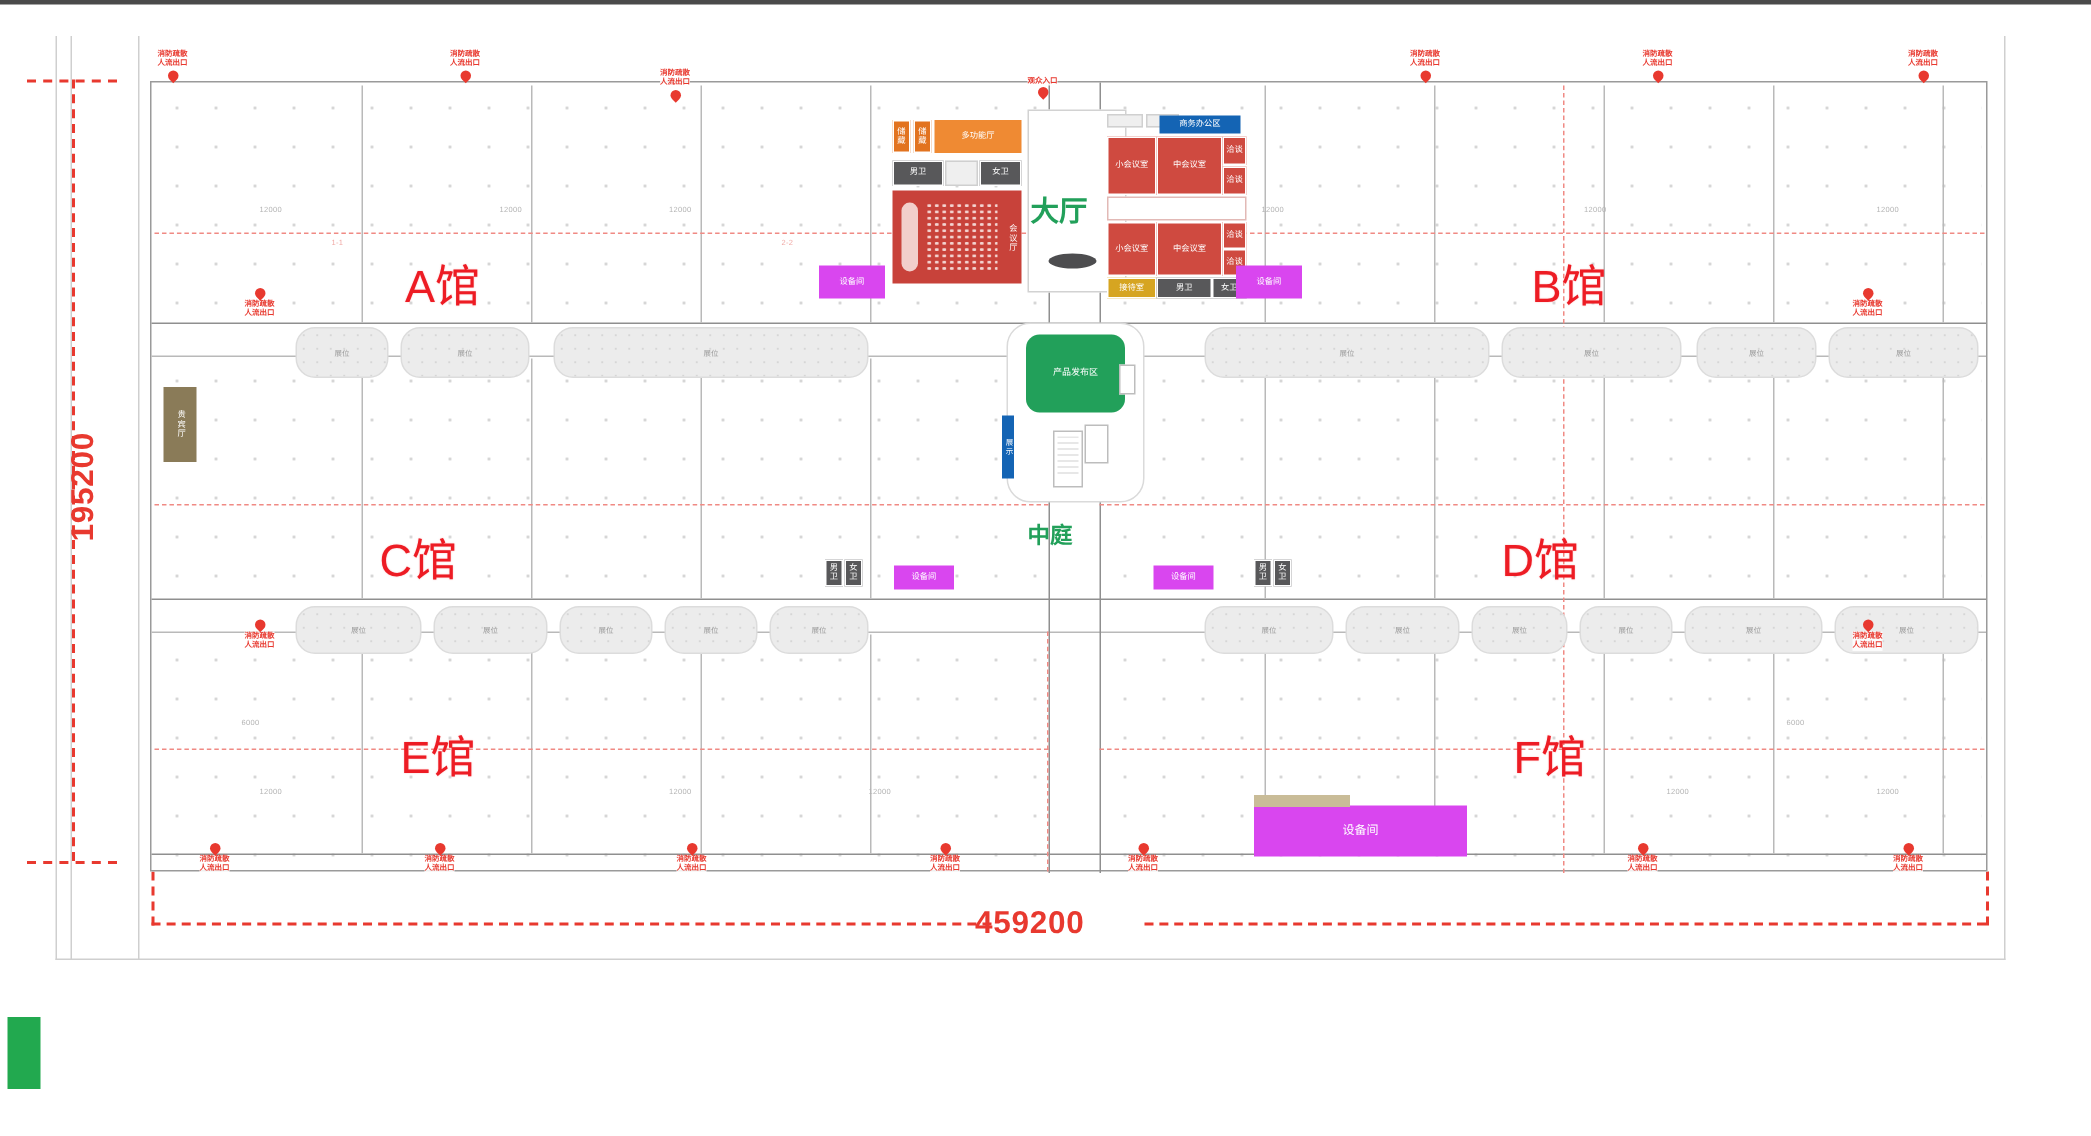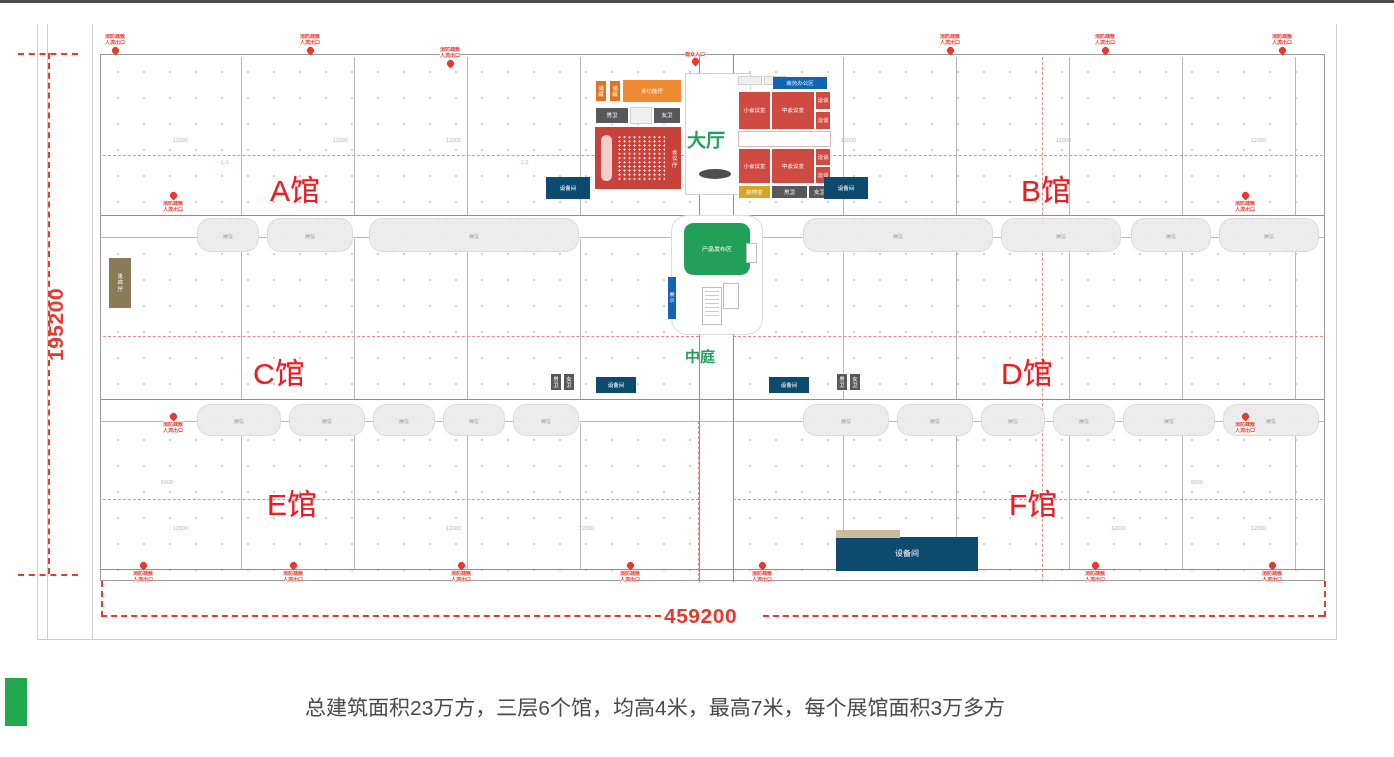--- a/index.html
+++ b/index.html
@@ -77,21 +77,21 @@
     align-items:center;justify-content:center;text-align:center;
     color:#ffffff;font-size:5.5px;line-height:1.15;overflow:hidden;
   }
   .room.red{background:#c8423a;}
   .room.red2{background:#cf4a40;border:1px solid #ffffff;}
   .room.orange{background:#ef8a33;}
   .room.orange-d{background:#e2731f;border:1px solid #ffffff;}
   .room.gray{background:#58585a;border:1px solid #ffffff;}
   .room.blue{background:#1464b4;}
   .room.gold{background:#d6a521;border:1px solid #ffffff;}
-  .room.tan{background:#0c4a6e;color:#ffffff;}
+  .room.tan{background:#d946ef;color:#ffffff;}
   .room.brown{background:#8a7b58;}
   .room.green{background:#22a05a;border-radius:9px;}
   .room.vert{writing-mode:vertical-rl;text-orientation:upright;letter-spacing:1px;}
 
   
   .lobby-well{
     position:absolute;background:#ffffff;border:1px solid #d2d2d2;box-sizing:border-box;
   }
   .lobby-label{
     position:absolute;color:#22a05a;font-size:19px;font-weight:700;white-space:nowrap;
@@ -187,21 +187,21 @@
 
     <div class="dim-dash-h" style="left:18px;top:47px;width:60px;"></div>
     <div class="dim-dash-h" style="left:18px;top:568px;width:60px;"></div>
     <div class="dim-dash-v" style="left:48px;top:47px;height:521px;"></div>
     <div class="dim-label vert" style="left:44px;top:355px;">195200</div>
 
     <div class="dim-dash-v" style="left:101px;top:575px;height:36px;"></div>
     <div class="dim-dash-v" style="left:1324px;top:575px;height:36px;"></div>
     <div class="dim-dash-h" style="left:101px;top:609px;width:560px;"></div>
     <div class="dim-dash-h" style="left:763px;top:609px;width:561px;"></div>
-    <div class="dim-label" style="left:664px;top:598px;">459200</div>
+    <div class="dim-label" style="left:650px;top:598px;">459200</div>
 
     <div class="building">
 
       <div class="colgrid" style="left:4px;top:4px;width:590px;height:150px;"></div>
       <div class="colgrid" style="left:636px;top:4px;width:584px;height:150px;"></div>
       <div class="colgrid" style="left:4px;top:186px;width:590px;height:150px;"></div>
       <div class="colgrid" style="left:636px;top:186px;width:584px;height:150px;"></div>
       <div class="colgrid" style="left:4px;top:372px;width:590px;height:145px;"></div>
       <div class="colgrid" style="left:636px;top:372px;width:584px;height:145px;"></div>
 
@@ -526,16 +526,15 @@
     </div>
     <div class="marker up" style="left:1262px;top:556px;">
       <div class="mlabel">消防疏散<br>人流出口</div>
       <div class="pin"></div>
     </div>
 
   </div>
 
   <div class="footer">
     <div class="accent-bar" style="background: rgb(34, 169, 79);"></div>
-    <div class="f-sub">总建筑面积23万方，三层6个馆，均高4米，最高7米，每个展馆面积3万多方</div>
   </div>
 
 </div>
 
 </body></html>

